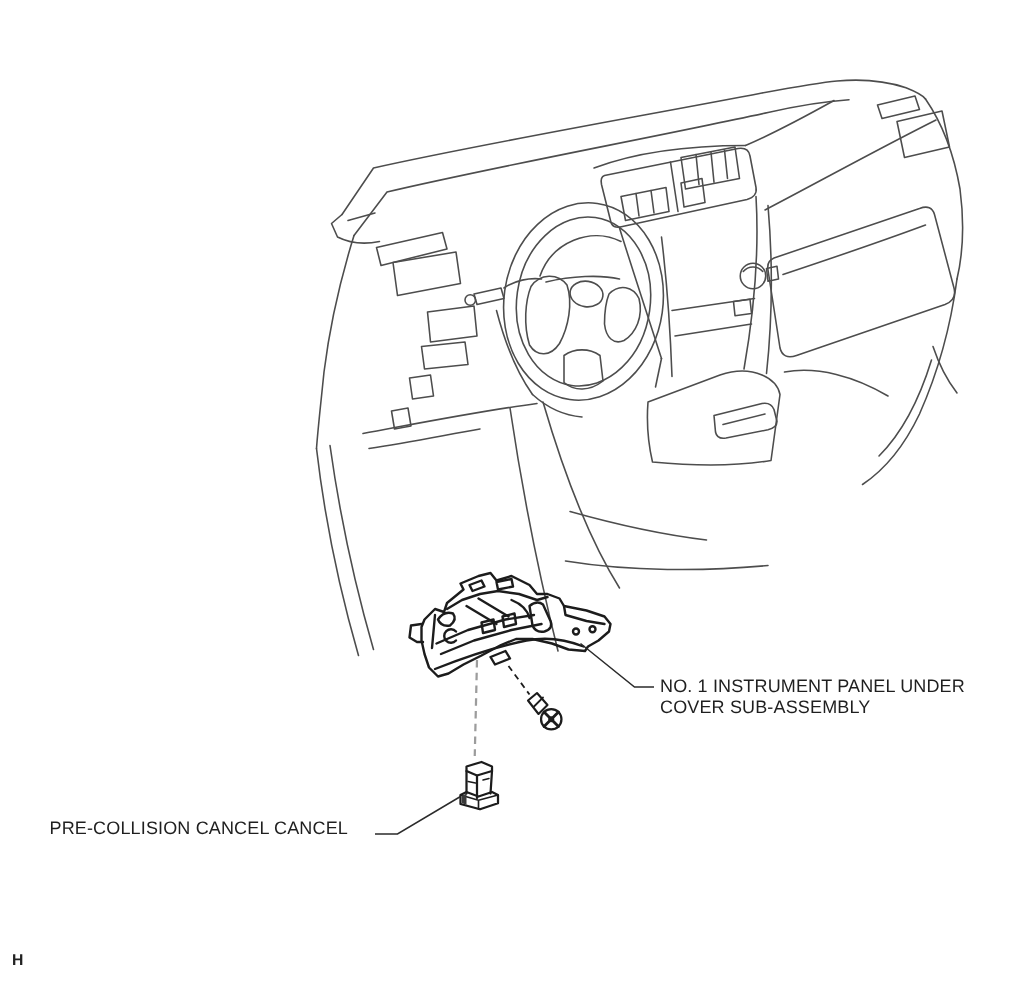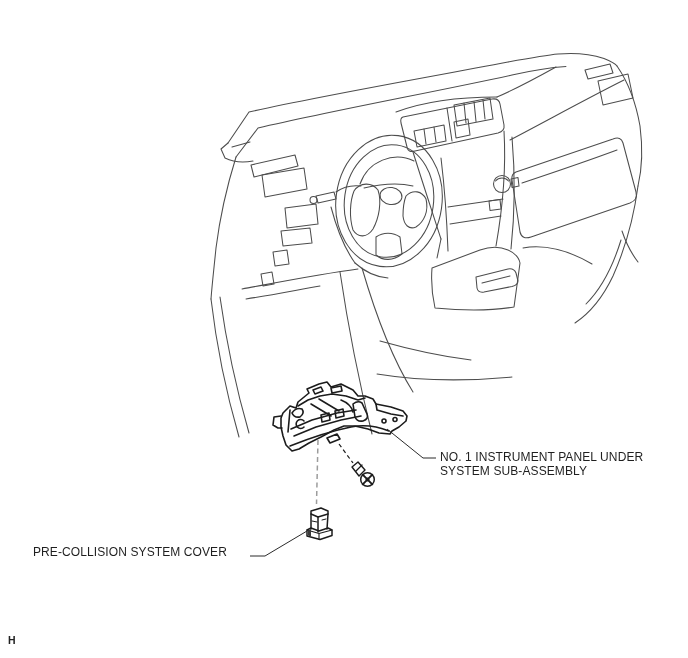--- a/index.html
+++ b/index.html
@@ -148,21 +148,21 @@
       <path stroke-width="1.1" d="M307,530 L319,533.5 L332,530 M319,533.5 L319,539.5"></path>
       <path fill="#3a3a3a" stroke="none" d="M308,530.5 L311,529 L311,536.5 L308,535.5 Z"></path>
     </g>
 
     <path fill="none" stroke="#2b2b2b" stroke-width="1" d="M387,429 L423,458 L436,458"></path>
     <path fill="none" stroke="#2b2b2b" stroke-width="1" d="M250,556 L265,556 L307,531"></path>
   </svg>
 
   <div class="callout" id="label-under-cover">
     <span>NO. 1 INSTRUMENT PANEL UNDER</span>
-    <span>SYSTEM SUB-ASSEMBLY</span>
+    <span>COVER SUB-ASSEMBLY</span>
   </div>
 
   <div class="callout" id="label-switch">
-    <span>PRE-COLLISION SYSTEM COVER</span>
+    <span>PRE-COLLISION CANCEL CANCEL</span>
   </div>
 
   <div class="page-marker">H</div>
 </div>
 
 </body></html>

